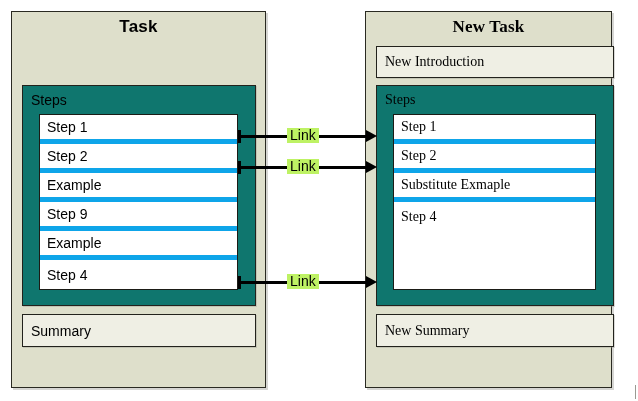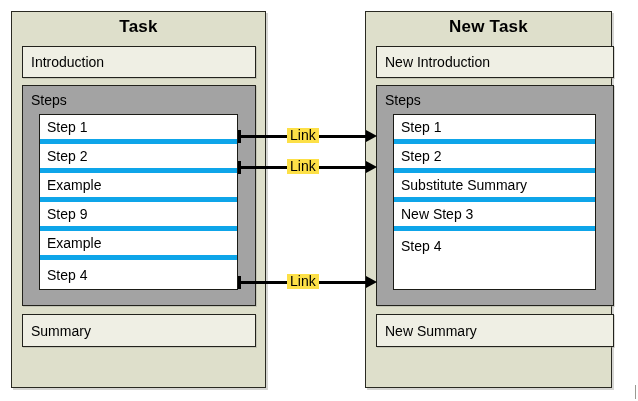--- a/index.html
+++ b/index.html
@@ -26,21 +26,21 @@
 
   
   .panel {
     position: absolute;
     background: #dedfcb;
     border: 1px solid #2a2a22;
     box-sizing: border-box;
     box-shadow: 2px 2px 0 rgba(120,120,110,0.30);
   }
   #panel-left  { left: 11px;  top: 11px; width: 255px; height: 377px; }
-  #panel-right { left: 365px; top: 11px; width: 247px; height: 377px; }
+  #panel-right { left: 365px; top: 11px; width: 247px; height: 377px; font-family: Liberation Serif, serif; }
 
   .panel-title {
     position: absolute;
     left: 0; right: 0;
     top: 4px;
     text-align: center;
     font-size: 17px;
     font-weight: bold;
     color: #000000;
     letter-spacing: 0.2px;
@@ -66,21 +66,21 @@
   }
 
   #intro-left    { left: 10px; top: 34px; width: 234px; height: 32px; }
   #intro-right   { left: 10px; top: 34px; width: 238px; height: 32px; }
   #summary-left  { left: 10px; top: 302px; width: 234px; height: 33px; }
   #summary-right { left: 10px; top: 302px; width: 238px; height: 33px; text-align: right; }
 
   
   .steps-box {
     position: absolute;
-    background: #a3a3a3;
+    background: #0f766e;
     border: 1px solid #22221c;
     box-sizing: border-box;
     box-shadow: 1px 1px 0 rgba(150,150,140,0.35);
   }
   #steps-left  { left: 10px; top: 73px; width: 234px; height: 221px; }
   #steps-right { left: 10px; top: 73px; width: 238px; height: 221px; }
 
   .steps-title {
     position: absolute;
     left: 8px;
@@ -137,21 +137,21 @@
   .link-tail {
     position: absolute;
     width: 3px;
     height: 13px;
     background: #000000;
   }
   .link-label {
     position: absolute;
     font-size: 14px;
     color: #000000;
-    background: #fde047;
+    background: #bef264;
     padding: 0 3px;
     line-height: 15px;
     white-space: nowrap;
   }
 
   
   #link1-tail  { left: 238px; top: 130px; }
   #link1-line  { left: 238px; top: 135px; width: 130px; }
   #link1-label { left: 287px; top: 128px; }
   #link1-arrow { left: 366px; top: 130px; }
@@ -180,23 +180,20 @@
 </style>
 </head>
 <body>
 
 <div id="canvas">
 
   <div class="panel" id="panel-left">
 
     <div class="panel-title">Task</div>
 
-    <div class="flat-box" id="intro-left">
-      <span class="label">Introduction</span>
-    </div>
 
     <div class="steps-box" id="steps-left">
       <span class="steps-title">Steps</span>
 
       <div class="step-list" id="list-left">
         <div class="step-row">
           <span class="row-label">Step 1</span>
         </div>
         <div class="step-row">
           <span class="row-label">Step 2</span>
@@ -233,24 +230,21 @@
       <span class="steps-title">Steps</span>
 
       <div class="step-list" id="list-right">
         <div class="step-row">
           <span class="row-label">Step 1</span>
         </div>
         <div class="step-row">
           <span class="row-label">Step 2</span>
         </div>
         <div class="step-row">
-          <span class="row-label">Substitute Summary</span>
-        </div>
-        <div class="step-row">
-          <span class="row-label">New Step 3</span>
+          <span class="row-label">Substitute Exmaple</span>
         </div>
         <div class="step-row">
           <span class="row-label">Step 4</span>
         </div>
       </div>
     </div>
 
     <div class="flat-box" id="summary-right">
       <span class="label">New Summary</span>
     </div>

